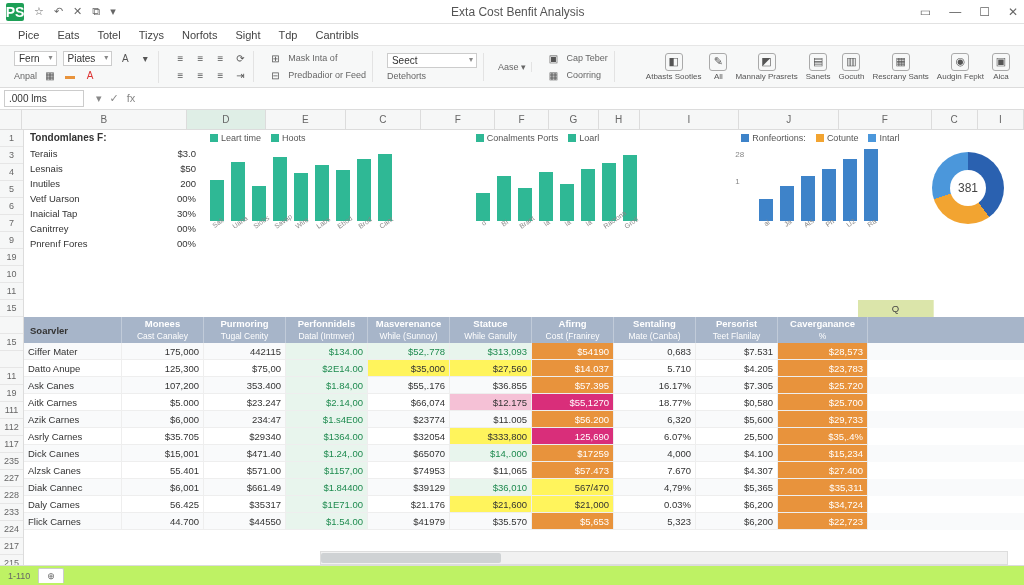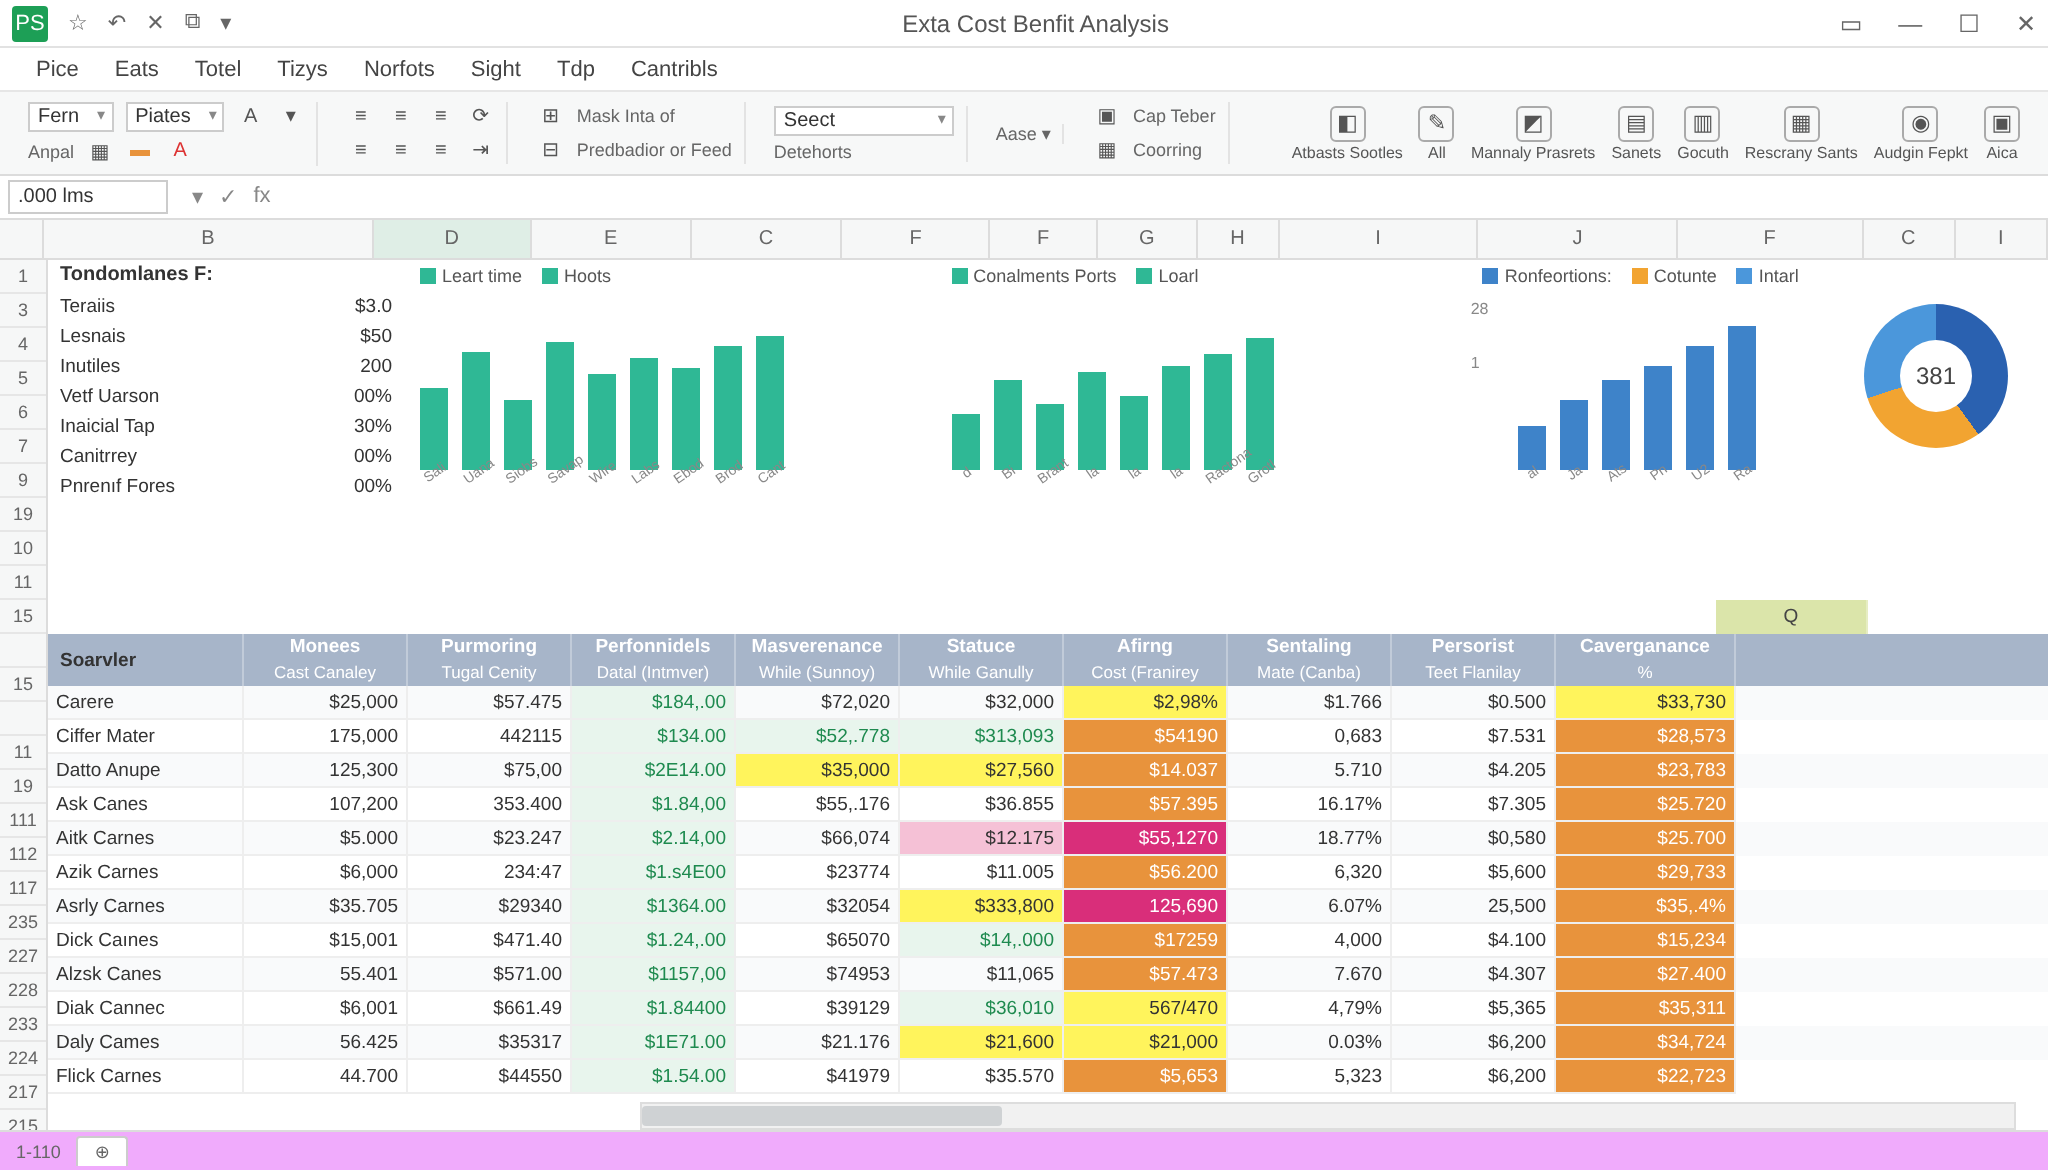--- a/index.html
+++ b/index.html
@@ -1,18 +1,18 @@
 <!DOCTYPE html>
 <html><head>
 <meta charset="utf-8">
 <style>
 *{box-sizing:border-box;margin:0;padding:0;font-family:"Segoe UI",Arial,sans-serif}
 body{background:#f1f3f3;width:1024px;height:585px;overflow:hidden;font-size:11px;color:#333}
 .titlebar{height:24px;background:#fff;display:flex;align-items:center;padding:0 6px;border-bottom:1px solid #e2e2e2}
-.titlebar .logo{width:18px;height:18px;background:#1d9f56;display:flex;align-items:center;justify-content:center;color:#fff;font-weight:normal;font-size:11px;border-radius:2px}
+.titlebar .logo{width:18px;height:18px;background:#1d9f56;display:flex;align-items:center;justify-content:center;color:#fff;font-weight:bold;font-size:14px;border-radius:2px}
 .titlebar .qat{display:flex;gap:10px;margin-left:10px;color:#666}
 .titlebar .title{flex:1;text-align:center;font-size:12px;color:#555}
 .titlebar .winbtns{display:flex;gap:18px;font-size:12px;color:#666}
 .menubar{height:22px;background:#fff;display:flex;align-items:center;gap:18px;padding:0 18px;font-size:11px;color:#444;border-bottom:1px solid #e6e6e6}
 .ribbon{height:42px;background:#f7f8f8;display:flex;align-items:center;padding:2px 8px;border-bottom:1px solid #dcdcdc;gap:8px}
 .rgroup{display:flex;flex-direction:column;gap:3px;padding:0 6px;border-right:1px solid #e3e3e3}
 .rgroup:last-child{border-right:none}
 .rrow{display:flex;gap:6px;align-items:center}
 .rbtn{width:14px;height:14px;display:flex;align-items:center;justify-content:center;color:#555;font-size:10px}
 .rlbl{font-size:9px;color:#666}
@@ -30,21 +30,21 @@
 .ch.sel{background:#dfeee6}
 .sheet{position:absolute;top:130px;left:0;right:0;bottom:20px;background:#fff;overflow:hidden}
 .rowhdr{position:absolute;left:0;top:0;width:24px;bottom:0;background:#f6f7f7;border-right:1px solid #dcdcdc}
 .rh{height:17px;text-align:center;font-size:9px;color:#666;border-bottom:1px solid #e6e6e6;line-height:17px}
 .cells{position:absolute;left:24px;top:0;right:0;bottom:0}
 .charts{position:absolute;top:0;left:0;right:0;height:128px;display:flex}
 .paramcol{width:178px;padding:2px 6px}
 .paramcol .hdr{font-weight:bold;font-size:10px;margin-bottom:3px}
 .prow{display:flex;justify-content:space-between;font-size:9.5px;height:15px;align-items:center}
 .chartbox{flex:1;padding:3px 8px;position:relative}
-.legend{display:flex;gap:10px;font-size:9px;color:#555;margin-bottom:17px}
+.legend{display:flex;gap:10px;font-size:9px;color:#555;margin-bottom:3px}
 .leg{display:flex;align-items:center;gap:3px}
 .sw{width:8px;height:8px}
 .bars{display:flex;align-items:flex-end;gap:7px;height:75px;margin:3px 0}
 .bar{width:14px;background:#2fb895}
 .barblue{width:14px;background:#3e83c9}
 .xax{display:flex;gap:7px;font-size:7px;color:#888}
 .xax span{width:14px;text-align:center;transform:rotate(-35deg);transform-origin:top left}
 .donut{position:absolute;right:20px;top:22px;width:72px;height:72px;border-radius:50%;background:conic-gradient(#2a61b0 0 40%,#f2a431 40% 70%,#4b97db 70% 100%)}
 .donut:before{content:"";position:absolute;inset:18px;background:#fff;border-radius:50%}
 .donut span{position:absolute;inset:0;display:flex;align-items:center;justify-content:center;font-size:12px;color:#444;z-index:1}
@@ -57,21 +57,21 @@
 .tc1{width:98px;text-align:left;padding-left:6px;color:#333;background:#eef0f3}
 .trow{display:flex;height:17px;font-size:9.5px}
 .trow:nth-child(odd){background:#f9fafb}
 .td{border-right:1px solid #eee;border-bottom:1px solid #eee;padding:0 4px;text-align:right;line-height:17px;overflow:hidden;white-space:nowrap}
 .td.l{text-align:left}
 .td.grn{color:#1e8a4f;background:#e8f5ed}
 .td.yel{background:#fff45c}
 .td.or{background:#e8933c;color:#fff}
 .td.pk{background:#f5c1d6}
 .td.mg{background:#d92e7a;color:#fff}
-.statusbar{position:absolute;bottom:0;left:0;right:0;height:20px;background:#f0abfc;border-top:1px solid #dcdcdc;display:flex;align-items:center;padding:0 8px;font-size:9px;color:#666}
+.statusbar{position:absolute;bottom:0;left:0;right:0;height:20px;background:#bef264;border-top:1px solid #dcdcdc;display:flex;align-items:center;padding:0 8px;font-size:9px;color:#666}
 .tabs{display:flex;gap:2px;margin-left:8px}
 .tab{padding:2px 8px;background:#fff;border:1px solid #ccc;border-bottom:none;border-radius:2px 2px 0 0}
 .scrollh{position:absolute;bottom:0;right:16px;left:320px;height:14px;background:#f1f1f1;border:1px solid #ddd}
 .scrollh .th{position:absolute;left:0;width:180px;top:1px;bottom:1px;background:#cfd2d4;border-radius:2px}
 .w0{width:98px}.w1{width:82px}.w2{width:82px}.w3{width:82px}.w4{width:82px}.w5{width:82px}.w6{width:82px}.w7{width:82px}.w8{width:82px}.w9{width:90px}
 </style>
 </head>
 <body>
 
 <div class="titlebar">
@@ -410,32 +410,20 @@
           <div class="tc  w8">
             <b>Persorist</b>
             <span style="font-size:8.5px">Teet Flanilay</span>
           </div>
           <div class="tc  w9">
             <b>Caverganance</b>
             <span style="font-size:8.5px">%</span>
           </div>
         </div>
         <div class="trow">
-          <div class="td l  w0">Carere</div>
-          <div class="td   w1">$25,000</div>
-          <div class="td   w2">$57.475</div>
-          <div class="td  grn w3">$184,.00</div>
-          <div class="td   w4">$72,020</div>
-          <div class="td   w5">$32,000</div>
-          <div class="td  yel w6">$2,98%</div>
-          <div class="td   w7">$1.766</div>
-          <div class="td   w8">$0.500</div>
-          <div class="td  yel w9">$33,730</div>
-        </div>
-        <div class="trow">
           <div class="td l  w0">Ciffer Mater</div>
           <div class="td   w1">175,000</div>
           <div class="td   w2">442115</div>
           <div class="td  grn w3">$134.00</div>
           <div class="td  grn w4">$52,.778</div>
           <div class="td  grn w5">$313,093</div>
           <div class="td  or w6">$54190</div>
           <div class="td   w7">0,683</div>
           <div class="td   w8">$7.531</div>
           <div class="td  or w9">$28,573</div>

